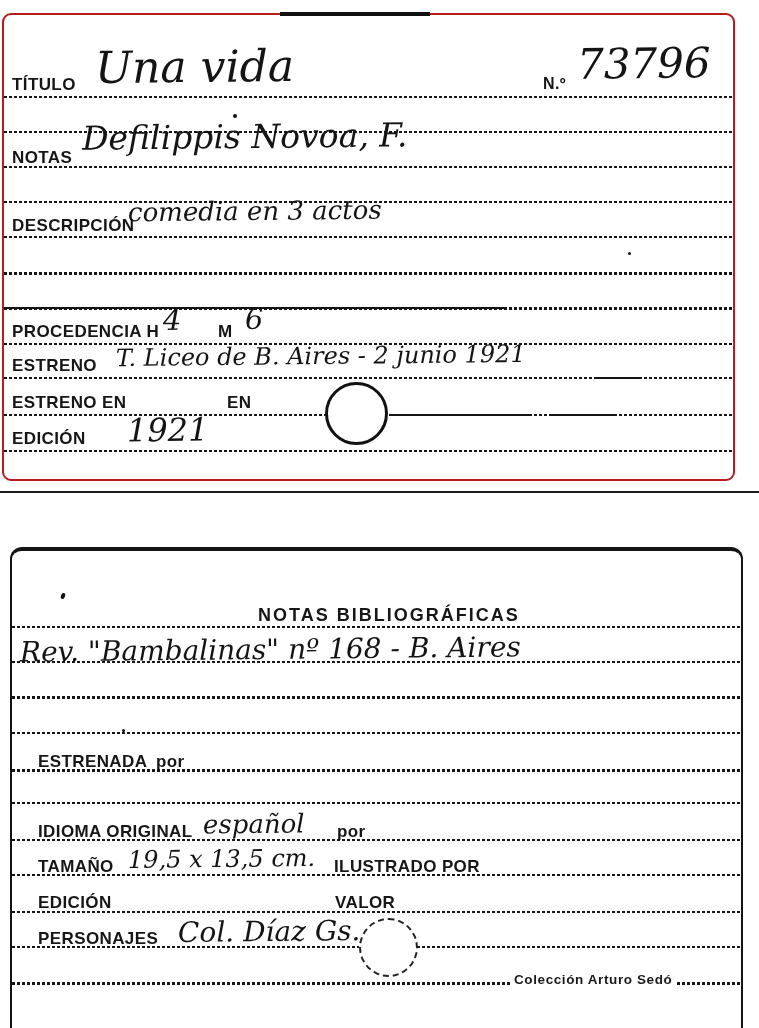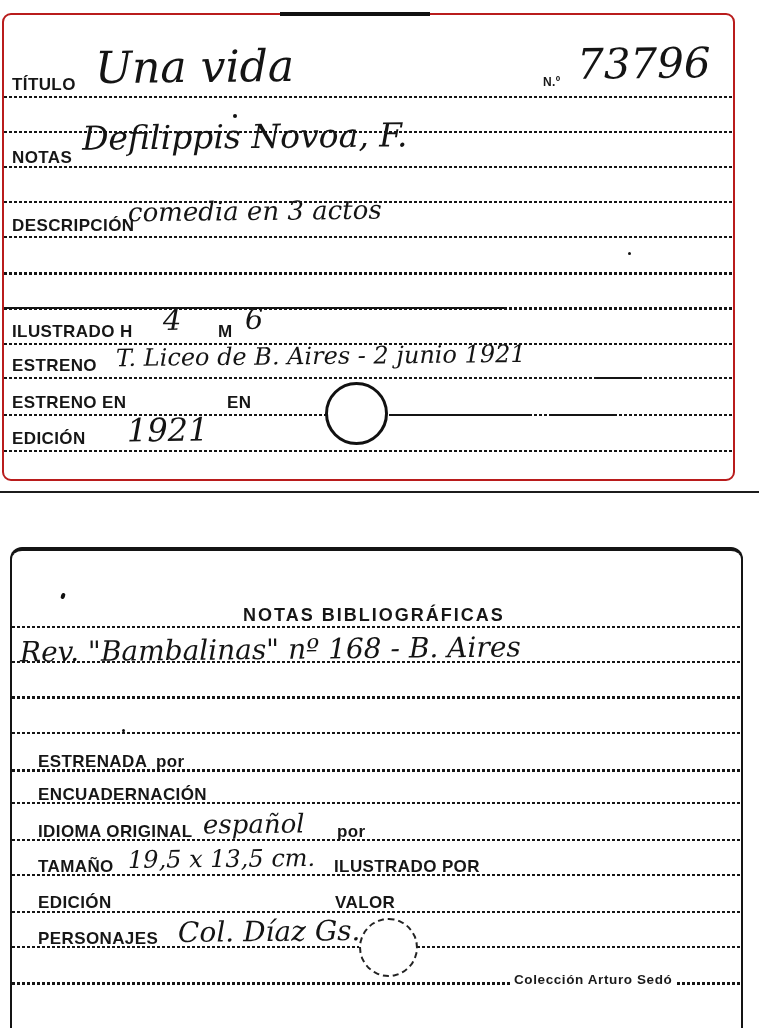--- a/index.html
+++ b/index.html
@@ -35,21 +35,21 @@
   }
   .hole{
     position:absolute;border-radius:50%;background:#fff;box-sizing:border-box;
   }
   #hole1{left:321px;top:367px;width:63px;height:63px;border:3px solid #111;}
   #hole2{left:347px;top:367px;width:59px;height:59px;border:2px dashed #222;}
   #separator{position:absolute;left:0;top:491px;width:759px;height:2px;background:#1c1c1c;}
   .blotch{position:absolute;background:#111;}
   #notas-header{
     position:absolute;font-weight:700;font-size:18px;letter-spacing:2px;
-    white-space:nowrap;color:#161616;
+    white-space:nowrap;color:#161616;margin-left:15px;
   }
   #stamp{
     position:absolute;font-weight:700;font-size:13.5px;letter-spacing:0.6px;
     color:#1a1a1a;background:#fff;padding:0 3px;white-space:nowrap;
   }
   .dotmark{position:absolute;background:#111;border-radius:50%;}
 </style>
 </head>
 <body>
 
@@ -67,30 +67,30 @@
   <div class="ln" style="top:362px"></div>
   <div class="ln" style="top:399px"></div>
   <div class="ln" style="top:435px"></div>
   <div class="seg" style="top:362px;left:591px;width:44px"></div>
   <div class="seg" style="top:399px;left:386px;width:140px"></div>
   <div class="seg" style="top:399px;left:546px;width:65px"></div>
   <div class="blotch" style="left:276px;top:-3px;width:150px;height:4px"></div>
 
   <div class="lab" style="left:8px;top:60px">TÍTULO</div>
   <div class="hw" style="left:91px;top:26px;font-size:44px">Una vida</div>
-  <div class="lab" style="left:539px;top:60px;font-size:12px">N.º</div>
+  <div class="lab" style="left:539px;top:60px;font-size:16px">N.º</div>
   <div class="hw" style="left:573px;top:24px;font-size:42px">73796</div>
 
   <div class="lab" style="left:8px;top:133px">NOTAS</div>
   <div class="hw" style="left:78px;top:102px;font-size:33px">Defilippis Novoa, F.</div>
 
   <div class="lab" style="left:8px;top:201px">DESCRIPCIÓN</div>
   <div class="hw" style="left:124px;top:181px;font-size:26px">comedia en 3 actos</div>
 
-  <div class="lab" style="left:8px;top:307px">ILUSTRADO H</div>
+  <div class="lab" style="left:8px;top:307px">PROCEDENCIA H</div>
   <div class="hw" style="left:159px;top:288px;font-size:29px">4</div>
   <div class="lab" style="left:214px;top:307px">M</div>
   <div class="hw" style="left:241px;top:287px;font-size:29px">6</div>
 
   <div class="lab" style="left:8px;top:341px">ESTRENO</div>
   <div class="hw" style="left:112px;top:327px;font-size:24px">T. Liceo de B. Aires - 2 junio 1921</div>
 
   <div class="lab" style="left:8px;top:378px">ESTRENO EN</div>
   <div class="lab" style="left:223px;top:378px">EN</div>
 
@@ -121,21 +121,20 @@
 
   <div id="notas-header" style="left:231px;top:54px">NOTAS BIBLIOGRÁFICAS</div>
 
   <div class="hw" style="left:8px;top:82px;font-size:28px">Rev. "Bambalinas" nº 168 - B. Aires</div>
 
   <div class="lab" style="left:26px;top:201px">
     <span>ESTRENADA</span>
     <span class="lc" style="margin-left: 4px; text-transform: lowercase;">por</span>
   </div>
 
-  <div class="lab" style="left:26px;top:234px">ENCUADERNACIÓN</div>
 
   <div class="lab" style="left:26px;top:271px">IDIOMA ORIGINAL</div>
   <div class="hw" style="left:191px;top:258px;font-size:26px">español</div>
   <div class="lab" style="left:325px;top:271px">por</div>
 
   <div class="lab" style="left:26px;top:306px">TAMAÑO</div>
   <div class="hw" style="left:116px;top:294px;font-size:24px">19,5 x 13,5 cm.</div>
   <div class="lab" style="left:322px;top:306px">ILUSTRADO POR</div>
 
   <div class="lab" style="left:26px;top:342px">EDICIÓN</div>

